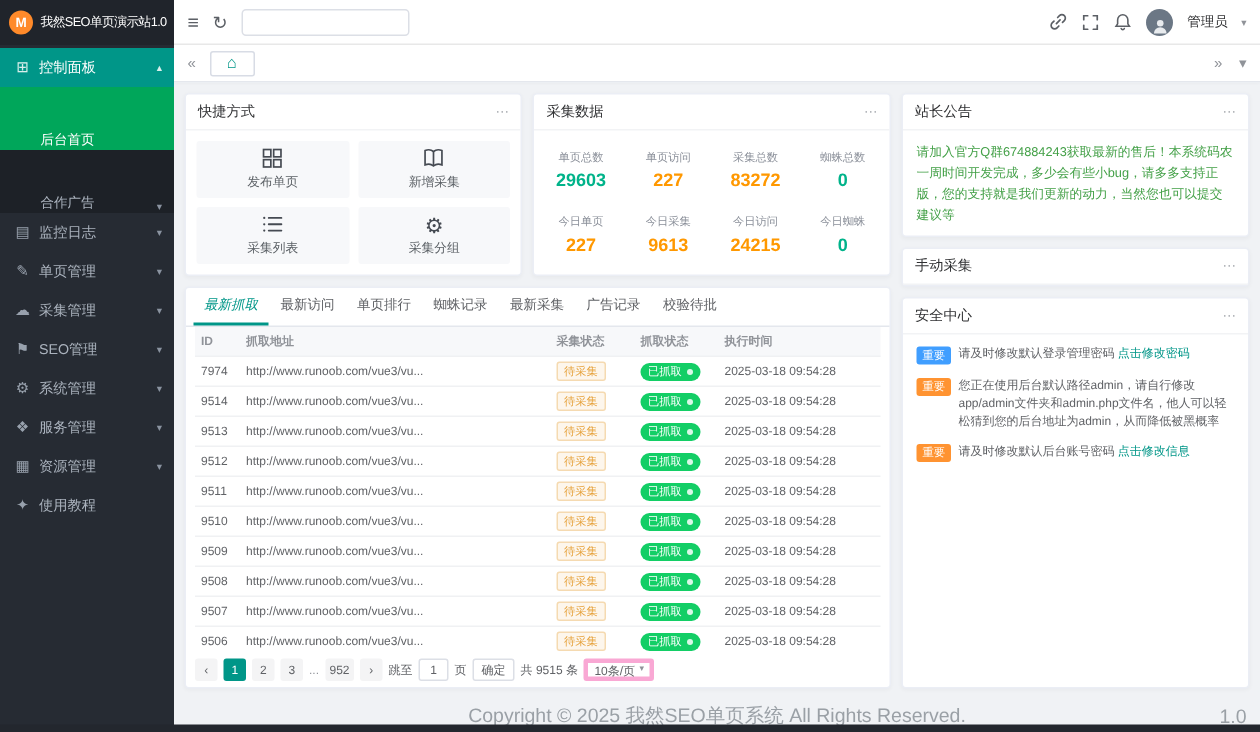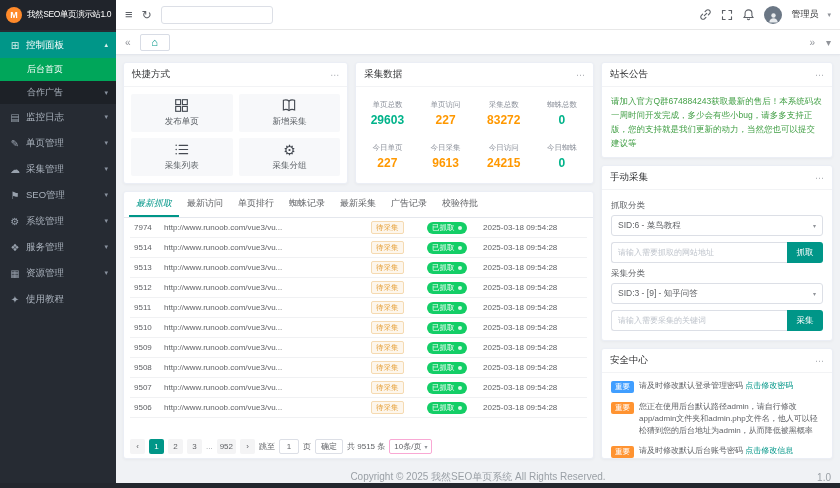--- a/index.html
+++ b/index.html
@@ -12,21 +12,21 @@
   .logo { height:30px; display:flex; align-items:center; gap:5px; padding:0 6px; background:#20242b; }
   .logo-badge { width:16px; height:16px; border-radius:50%; background:#ff8a2a; color:#fff; font-size:9px; font-weight:bold; display:flex; align-items:center; justify-content:center; flex-shrink:0; }
   .logo-title { font-size:8.5px; color:#fff; white-space:nowrap; letter-spacing:-0.4px; }
   .menu { flex:1; padding-top:2px; }
   .mi { display:flex; align-items:center; height:26px; padding:0 8px; font-size:9.5px; cursor:pointer; }
   .mi-icon { width:14px; font-size:10px; margin-right:4px; text-align:center; color:#98a1ad; }
   .mi-label { flex:1; white-space:nowrap; }
   .mi-caret { font-size:7px; color:#8a93a0; }
   .mi.parent.active-parent { background:#009688; color:#fff; }
   .mi.parent.active-parent .mi-icon, .mi.parent.active-parent .mi-caret { color:#d9efec; }
-  .mi.sub { padding-left:27px; height:23px; background:#1d2127; font-size:9px; }
+  .mi.sub { padding-left:27px; height:42px; background:#1d2127; font-size:9px;align-items:flex-end; }
   .mi.sub.active-sub { background:#00a65a; color:#fff; }
 
   
   .main { flex:1; display:flex; flex-direction:column; min-width:0; }
   .topbar { height:30px; background:#fff; display:flex; align-items:center; padding:0 9px; gap:9px; border-bottom:1px solid #e8e8e8; }
   .tb-btn { color:#5c6066; font-size:12px; cursor:pointer; display:flex; align-items:center; line-height:1; }
   .tb-hamburger { font-size:13px; }
   .tb-search { width:112px; height:18px; border:1px solid #dcdfe6; border-radius:3px; font-size:9px; padding:0 6px; color:#606266; outline:none; }
   .tb-right { margin-left:auto; display:flex; align-items:center; gap:9px; }
   .avatar { width:18px; height:18px; border-radius:50%; background:#6b7785; display:flex; align-items:flex-end; justify-content:center; overflow:hidden; cursor:pointer; }
@@ -77,41 +77,41 @@
   .c-time { width:104px; flex-shrink:0; }
   .badge-warn { font-size:7.5px; color:#e6a23c; background:#fdf6ec; border:1px solid #f5dab1; border-radius:2px; padding:0 4px; line-height:11px; display:inline-block; }
   .badge-ok { font-size:7.5px; color:#fff; background:#13ce66; border-radius:8px; padding:1px 5px; display:inline-flex; align-items:center; gap:3px; line-height:10px; }
   .badge-ok::after { content:""; width:4px; height:4px; background:#fff; border-radius:50%; opacity:.85; }
   .pager { display:flex; align-items:center; gap:4px; padding:4px 6px 1px; font-size:8px; color:#606266; flex-shrink:0; }
   .pg-btn { min-width:15px; height:15px; display:flex; align-items:center; justify-content:center; background:#f4f4f5; border-radius:2px; cursor:pointer; padding:0 3px; }
   .pg-btn.active { background:#009688; color:#fff; }
   .pg-ellipsis { color:#909399; }
   .pg-input { width:20px; height:15px; border:1px solid #dcdfe6; border-radius:2px; font-size:8px; text-align:center; outline:none; color:#606266; }
   .pg-confirm { border:1px solid #dcdfe6; border-radius:2px; height:15px; display:flex; align-items:center; padding:0 5px; cursor:pointer; background:#fff; }
-  .pg-select { border:1px solid #f9a8d4; border-radius:2px; height:15px; display:flex; align-items:center; gap:3px; padding:0 4px; cursor:pointer; }
+  .pg-select { border:3px solid #f9a8d4; border-radius:2px; height:15px; display:flex; align-items:flex-start; gap:3px; padding:0 4px; cursor:pointer; }
   .sel-caret { font-size:6px; color:#909399; }
 
   
   .right-col { width:232px; flex-shrink:0; display:flex; flex-direction:column; gap:7px; }
   .notice-body { padding:7px 9px; font-size:8.5px; line-height:1.65; color:#43a047; }
   .manual-body { padding:5px 9px 9px; }
   .form-label { font-size:8.5px; color:#606266; margin:5px 0 3px; }
   .select { height:21px; border:1px solid #dcdfe6; border-radius:3px; display:flex; align-items:center; justify-content:space-between; padding:0 6px; font-size:8.5px; color:#606266; cursor:pointer; background:#fff; }
   .input-row { display:flex; margin-top:6px; }
   .input-row input { flex:1; height:21px; border:1px solid #dcdfe6; border-right:none; border-radius:3px 0 0 3px; font-size:8px; padding:0 6px; color:#606266; outline:none; min-width:0; }
   .input-row input::placeholder { color:#bfc4cc; }
   .btn-teal { width:36px; height:21px; background:#009688; color:#fff; font-size:8.5px; border:none; border-radius:0 3px 3px 0; cursor:pointer; }
   .security { flex:1; display:flex; flex-direction:column; min-height:0; }
   .security-body { padding:7px 9px; display:flex; flex-direction:column; gap:8px; overflow:hidden; }
   .sec-item { display:flex; gap:5px; align-items:flex-start; }
   .sec-badge { flex-shrink:0; font-size:7.5px; color:#fff; border-radius:2px; padding:1px 4px; margin-top:1px; line-height:10px; }
   .sec-text { font-size:8px; line-height:1.5; color:#606266; }
   .sec-link { color:#009688; text-decoration:none; cursor:pointer; }
 
-  .footer { height:22px; position:relative; display:flex; align-items:center; justify-content:center; font-size:10px; color:#9aa0a6; flex-shrink:0; }
+  .footer { height:22px; position:relative; display:flex; align-items:center; justify-content:center; font-size:13px; color:#9aa0a6; flex-shrink:0; }
   .footer-ver { position:absolute; right:9px; }
   .bottom-strip { position:absolute; left:0; bottom:0; width:100%; height:5px; background:#23272e; }
 </style>
 </head>
 <body>
 
 <div class="app">
 
   <aside class="sidebar">
     <div class="logo">
@@ -314,20 +314,27 @@
           <div class="tabs-row">
             <span class="ttab active">最新抓取</span>
             <span class="ttab">最新访问</span>
             <span class="ttab">单页排行</span>
             <span class="ttab">蜘蛛记录</span>
             <span class="ttab">最新采集</span>
             <span class="ttab">广告记录</span>
             <span class="ttab">校验待批</span>
           </div>
           <div class="table">
+            <div class="tr th-row">
+              <span class="td c-id">ID</span>
+              <span class="td c-url">抓取地址</span>
+              <span class="td c-st">采集状态</span>
+              <span class="td c-st">抓取状态</span>
+              <span class="td c-time">执行时间</span>
+            </div>
             <div class="tr">
               <span class="td c-id">7974</span>
               <span class="td c-url">http://www.runoob.com/vue3/vu...</span>
               <span class="td c-st"><span class="badge-warn">待采集</span></span>
               <span class="td c-st"><span class="badge-ok">已抓取</span></span>
               <span class="td c-time">2025-03-18 09:54:28</span>
             </div>
             <div class="tr">
               <span class="td c-id">9514</span>
               <span class="td c-url">http://www.runoob.com/vue3/vu...</span>
@@ -421,40 +428,20 @@
             <span class="card-more">⋯</span>
           </div>
           <div class="notice-body">请加入官方Q群674884243获取最新的售后！本系统码农一周时间开发完成，多少会有些小bug，请多多支持正版，您的支持就是我们更新的动力，当然您也可以提交建议等</div>
         </section>
 
         <section class="card">
           <div class="card-hd">
             <span class="card-title">手动采集</span>
             <span class="card-more">⋯</span>
           </div>
-          <div class="manual-body">
-            <div class="form-label">抓取分类</div>
-            <div class="select">
-              <span>SID:6 - 菜鸟教程</span>
-              <span class="sel-caret">▾</span>
-            </div>
-            <div class="input-row">
-              <input placeholder="请输入需要抓取的网站地址" style="">
-              <button class="btn-teal">抓取</button>
-            </div>
-            <div class="form-label">采集分类</div>
-            <div class="select">
-              <span>SID:3 - [9] - 知乎问答</span>
-              <span class="sel-caret">▾</span>
-            </div>
-            <div class="input-row">
-              <input placeholder="请输入需要采集的关键词" style="">
-              <button class="btn-teal">采集</button>
-            </div>
-          </div>
         </section>
 
         <section class="card security">
           <div class="card-hd">
             <span class="card-title">安全中心</span>
             <span class="card-more">⋯</span>
           </div>
           <div class="security-body">
             <div class="sec-item">
               <span class="sec-badge" style="background: rgb(64, 158, 255);">重要</span>

